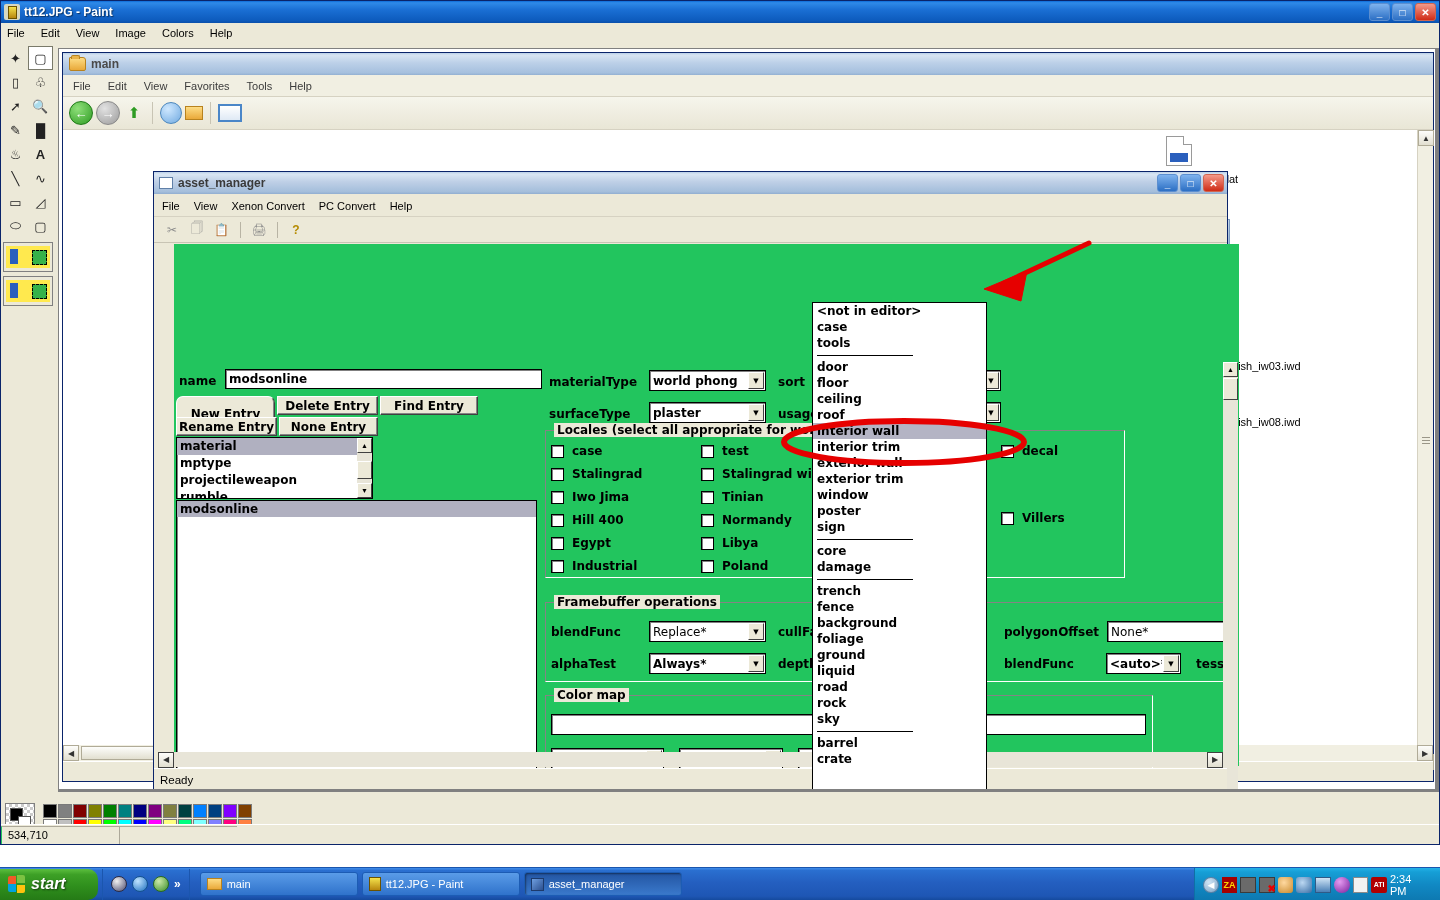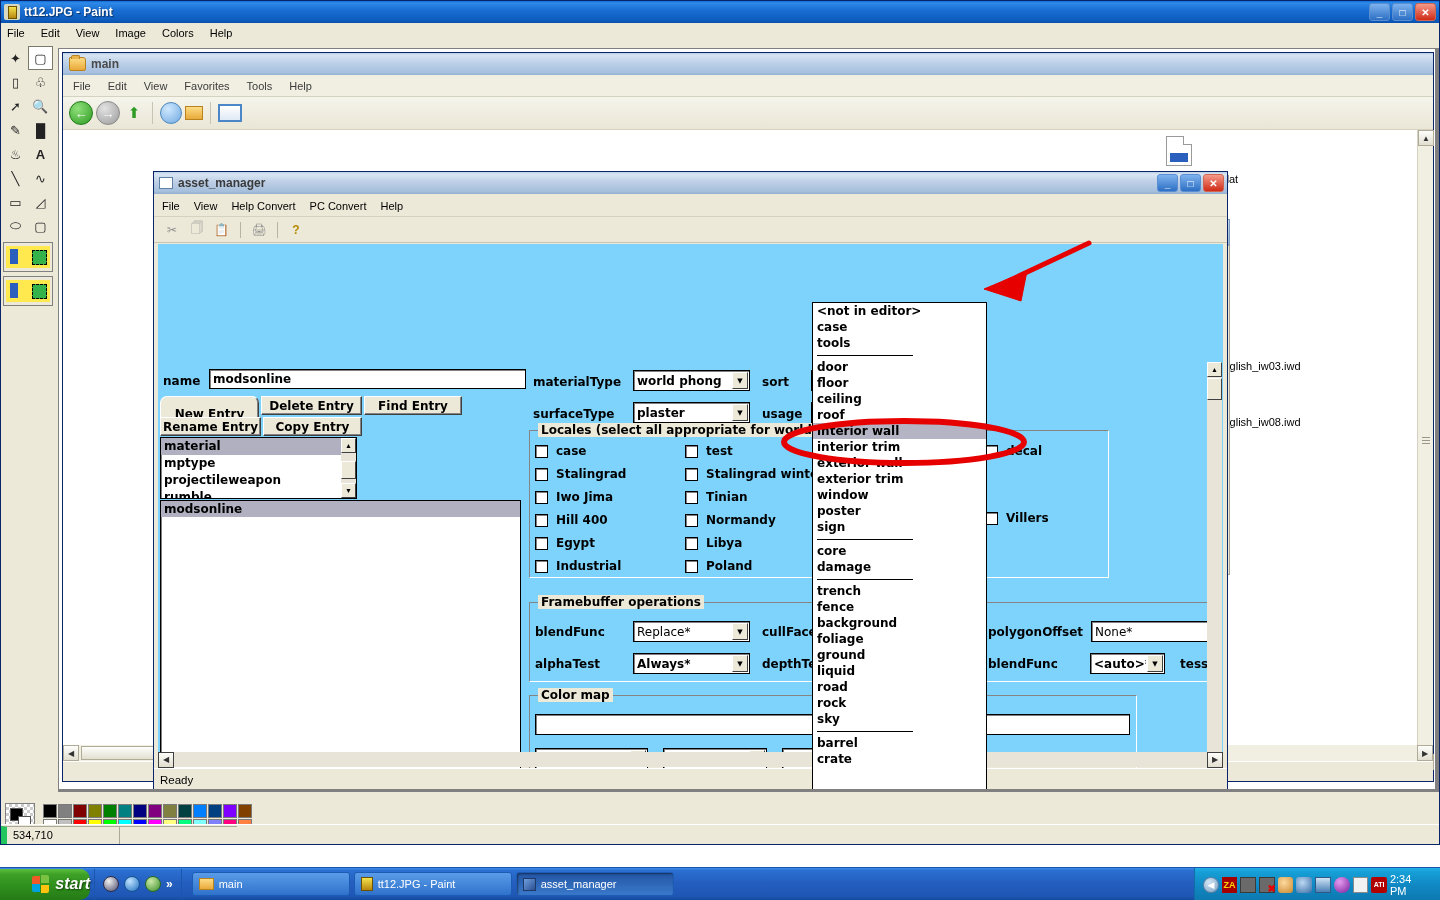--- a/index.html
+++ b/index.html
@@ -84,21 +84,21 @@
   .curcolors .fg{position:absolute;left:4px;top:4px;width:13px;height:13px;background:#000;border:1px solid #555;}
   .curcolors .bg{position:absolute;left:12px;top:12px;width:13px;height:13px;background:#fff;border:1px solid #555;}
   .swatches { display:grid; grid-template-rows:repeat(2,14px); grid-auto-flow:column; gap:1px; margin-left:8px; }
   .sw { width:14px; height:14px; border:1px solid #7a7a7a; }
 
   #paint-statusbar {
     position:absolute; left:0; bottom:0; width:1438px; height:20px;
     background:#ece9d8; border-top:1px solid #fff; display:flex; align-items:center;
   }
   #paint-statusbar .cell1 { flex:1; padding-left:4px; font-size:11px; }
-  #paint-statusbar .cell2 { width:118px; border-left:6px solid #22c55e; border-top:1px solid #aca899; height:18px; padding-left:6px; display:flex; align-items:center;}
+  #paint-statusbar .cell2 { width:118px; border-left:1px solid #22c55e; border-top:1px solid #aca899; height:18px; padding-left:6px; display:flex; align-items:center;}
   #paint-statusbar .cell3 { width:118px; border-left:1px solid #aca899; border-top:1px solid #aca899; height:18px;}
 
   
   #canvas-area {
     position:absolute; left:57px; top:47px; width:1381px; height:744px;
     background:#808080; overflow:hidden;
   }
   #canvas-img {
     position:absolute; left:1px; top:1px; width:1376px; height:740px;
     background:#ffffff; overflow:hidden;
@@ -204,22 +204,22 @@
   #am-toolbar {
     position:absolute; left:0; top:45px; width:1073px; height:26px;
     background:#ece9d8; display:flex; align-items:center; padding-left:8px; gap:5px;
     border-bottom:1px solid #c8c4b4;
   }
   .am-tb { width:20px; height:20px; display:flex; align-items:center; justify-content:center;
     font-size:12px; color:#8a8a8a; }
   .am-tb-sep { width:1px; height:16px; background:#b8b4a4; margin:0 3px; }
 
   #am-client {
-    position:absolute; left:4px; top:72px; width:1065px; height:522px;
-    background:#7dd3fc;
+    position:absolute; left:20px; top:72px; width:1065px; height:522px;
+    background:#22c55e;
   }
 
   
   .lbl { font-size:12px; font-weight:bold; color:#000; font-family:"DejaVu Sans", sans-serif; }
   .lblp { font-size:11.5px; color:#000; font-family:"Liberation Sans", sans-serif; }
 
   .textbox {
     background:#fff; border:1px solid #000;
     box-shadow: inset 1px 1px 0 #808080;
     font-size:12px; padding:1px 3px; font-family:"DejaVu Sans", sans-serif; font-weight:bold;
@@ -295,27 +295,26 @@
   #annot { position:absolute; left:0; top:0; width:1440px; height:900px; pointer-events:none; z-index:90; }
 
   
   #taskbar {
     position:absolute; left:0; bottom:0; width:1440px; height:33px;
     background:linear-gradient(180deg,#3f8cea 0%,#2a6fd0 8%,#245fc0 45%,#1e56b4 88%,#154a9e 100%);
     border-top:1px solid #1a55ad;
     display:flex; align-items:center;
   }
   #startbtn {
-    width:90px; height:31px; margin-left:0;
+    width:98px; height:31px; margin-left:0;
     background:linear-gradient(180deg,#5cbf3e 0%,#3da026 18%,#2f8f1d 55%,#257a16 100%);
     border-radius:0 10px 10px 0;
     display:flex; align-items:center; color:#fff;
     font-style:italic; font-weight:bold; font-size:16px;
     text-shadow:1px 1px 2px rgba(0,0,0,.6);
-    justify-content:flex-end;
   }
   .startflag{width:18px;height:18px;margin:0 5px 0 8px;position:relative;}
   .startflag i{position:absolute;width:8px;height:8px;}
   .qlaunch { display:flex; align-items:center; gap:5px; padding:0 8px;
     border-left:1px solid #1b56ae; border-right:1px solid #1b56ae; height:31px; margin-left:4px;}
   .ql-ic { width:16px; height:16px; border-radius:50%; }
   .tasks { display:flex; gap:4px; margin-left:10px; }
   .taskbtn {
     height:24px; width:158px; display:flex; align-items:center; gap:5px; padding:0 6px;
     background:linear-gradient(180deg,#5a9ce8,#2f72cb); border:1px solid #1c5cb4;
@@ -505,21 +504,21 @@
           <div class="winbtns">
             <div class="winbtn">_</div>
             <div class="winbtn">□</div>
             <div class="winbtn close">✕</div>
           </div>
         </div>
 
         <div id="am-menubar">
           <span>File</span>
           <span>View</span>
-          <span>Help Convert</span>
+          <span>Xenon Convert</span>
           <span>PC Convert</span>
           <span>Help</span>
         </div>
 
         <div id="am-toolbar">
           <div class="am-tb">✂</div>
           <div class="am-tb">🗍</div>
           <div class="am-tb">📋</div>
           <div class="am-tb-sep"></div>
           <div class="am-tb">🖨</div>
@@ -531,21 +530,21 @@
 
           <div class="abs lbl" style="left:5px;top:130px;">name</div>
           <div class="abs textbox" style="left:51px;top:125px;width:317px;height:20px;">
             <span>modsonline</span>
           </div>
 
           <div class="abs btn9x" style="left:2px;top:152px;width:99px;height:36px;border-radius:7px;">New Entry</div>
           <div class="abs btn9x" style="left:103px;top:152px;width:101px;height:19px;">Delete Entry</div>
           <div class="abs btn9x" style="left:206px;top:152px;width:98px;height:19px;">Find Entry</div>
           <div class="abs btn9x" style="left:2px;top:173px;width:101px;height:19px;">Rename Entry</div>
-          <div class="abs btn9x" style="left:105px;top:173px;width:99px;height:19px;">Copy Entry</div>
+          <div class="abs btn9x" style="left:105px;top:173px;width:99px;height:19px;">None Entry</div>
 
           <div class="listbox" style="left:2px;top:193px;width:197px;height:62px;">
             <div class="li sel">material</div>
             <div class="li">mptype</div>
             <div class="li">projectileweapon</div>
             <div class="li">rumble</div>
           </div>
           <div class="vsb" style="left:183px;top:194px;width:15px;height:60px;">
             <div class="ar">▲</div>
             <div class="th" style="top:23px;"></div>

